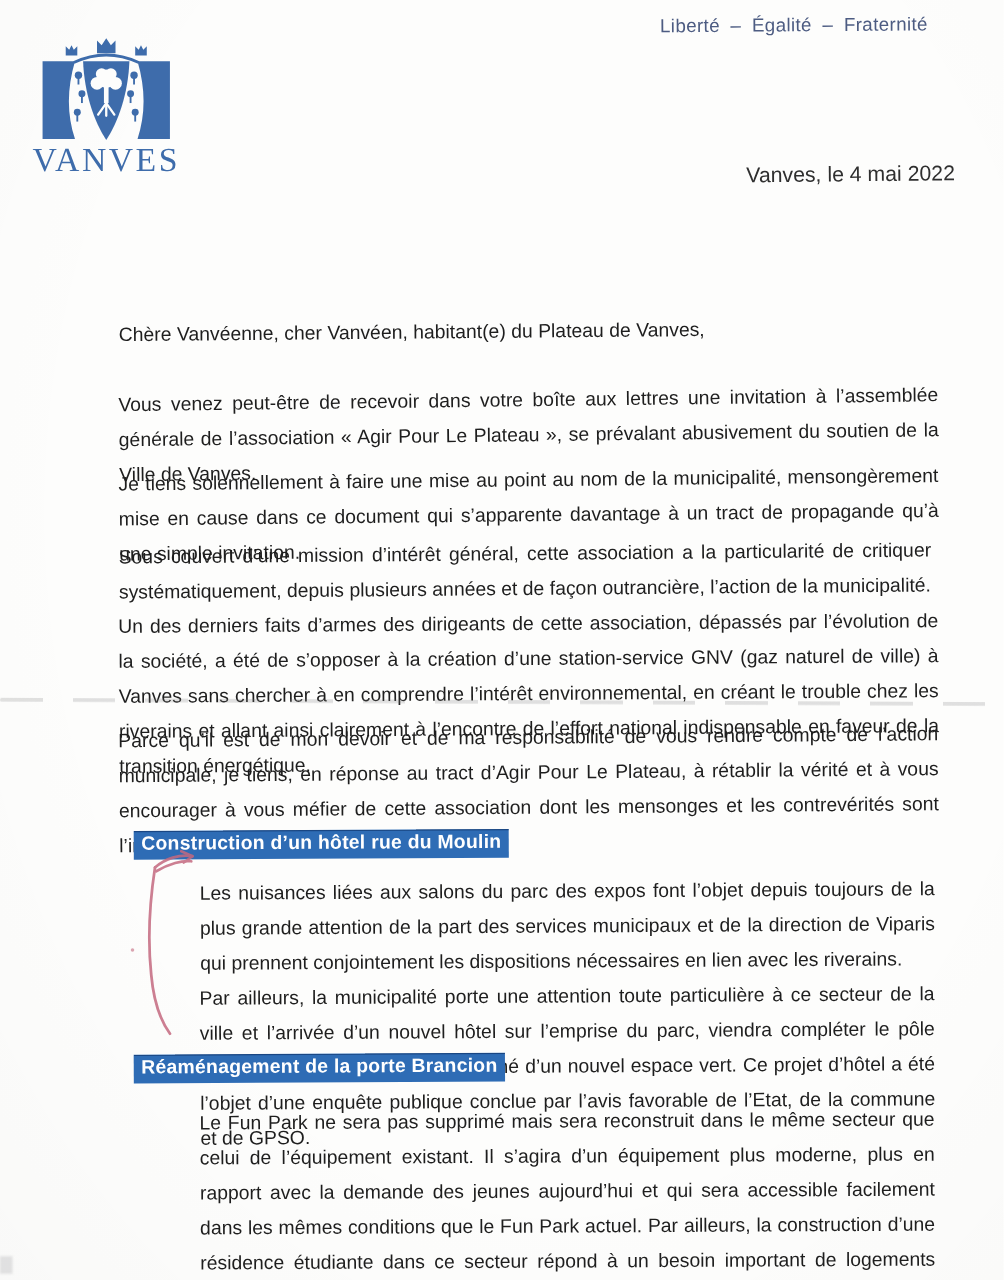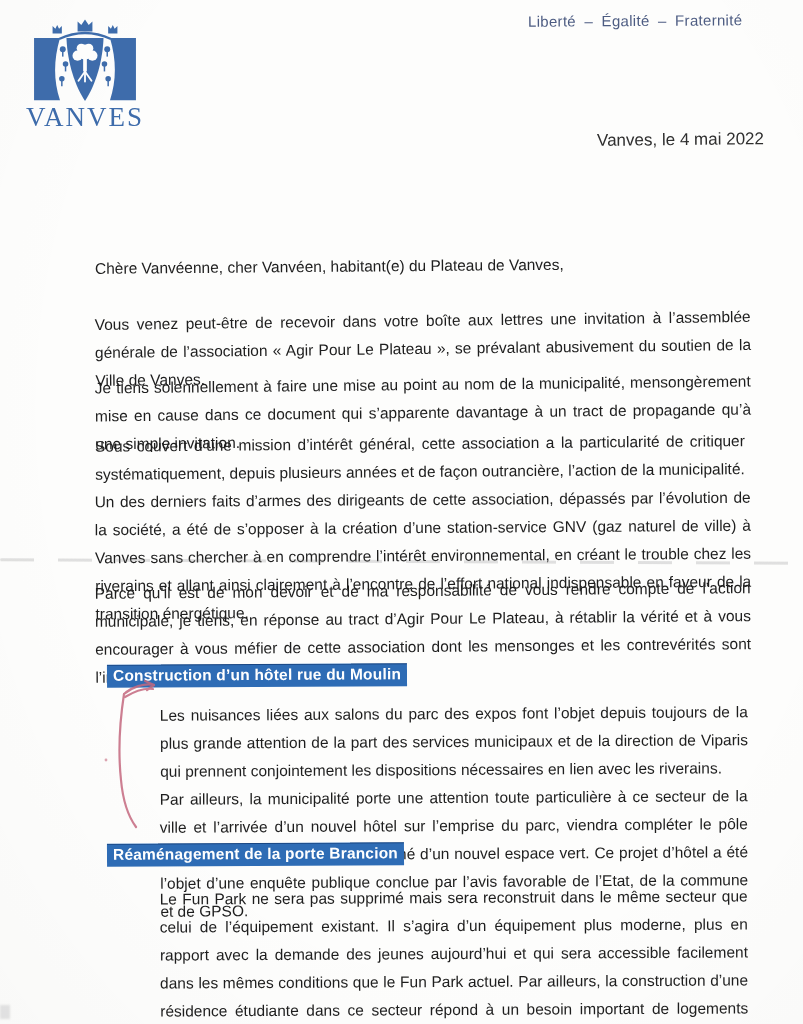--- a/index.html
+++ b/index.html
@@ -12,21 +12,21 @@
     height: 1024px;
     margin: 0 auto;
     background:
       radial-gradient(ellipse at 55% 40%, rgba(255,255,255,0) 60%, rgba(0,0,0,0.015) 100%),
       #fdfdfc;
     overflow: hidden;
     color: #222;
   }
 
   
-  .logo-block { position: absolute; left: 20px; top: 14px; width: 130px; text-align: center; }
+  .logo-block { position: absolute; left: 20px; top: 25px; width: 130px; text-align: center; }
   .crest { display: block; margin: 0 auto; }
   .logo-wordmark {
     margin-top: 2px;
     font-family: "Liberation Serif", serif;
     font-size: 27px;
     letter-spacing: 2px;
     color: #3e6cab;
     line-height: 1;
   }
 

